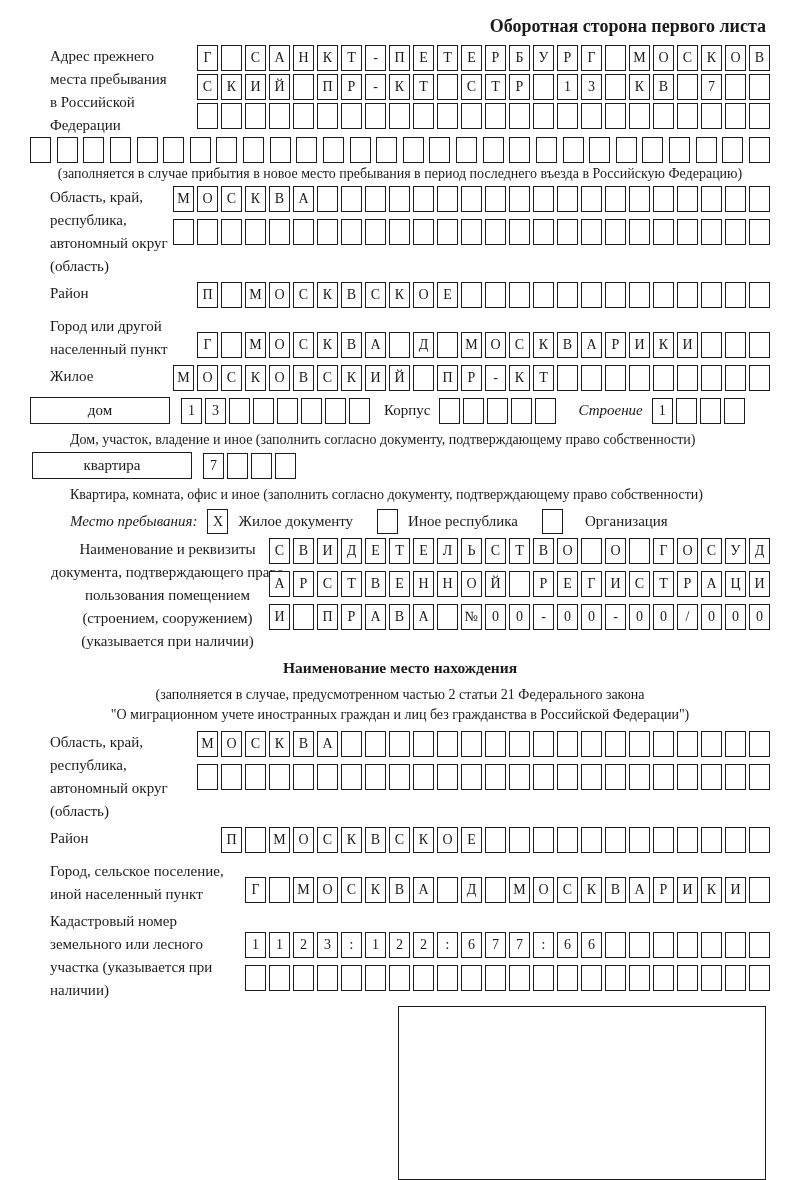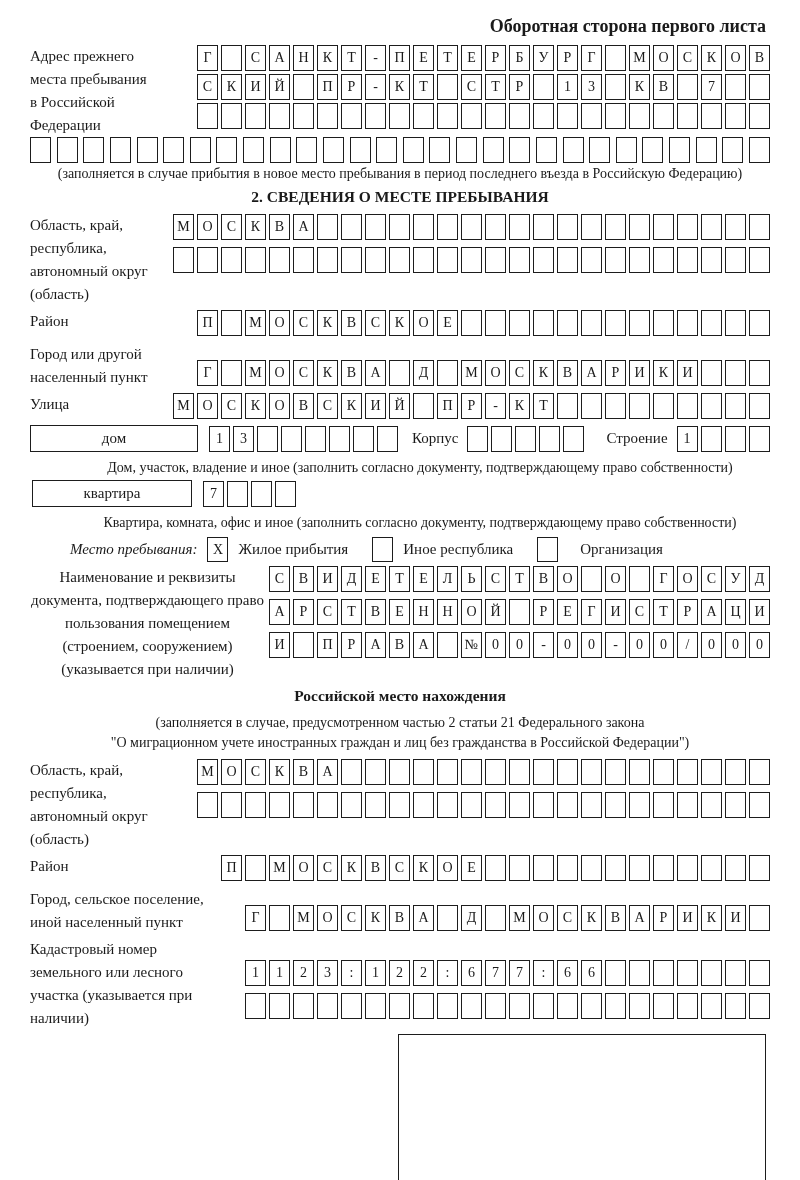--- a/index.html
+++ b/index.html
@@ -3,37 +3,37 @@
 <meta charset="utf-8">
 <style>
   html,body{margin:0;padding:0;}
   body{
     width:800px;height:1180px;background:#ffffff;color:#1a1a1a;
     font-family:"Liberation Serif", serif;font-size:15px;overflow:hidden;
   }
   .page{width:800px;height:1180px;position:relative;}
   .inner{width:740px;margin:0 auto;padding-top:16px;}
   .back-note{text-align:right;font-weight:bold;font-size:18px;padding-right:4px;}
-  .block{display:flex;align-items:flex-start;}
+  .block{display:flex;align-items:flex-start;margin-left:20px;}
   .flabel{font-size:15px;line-height:23px;flex-shrink:0;}
   .w125{width:125px;} .w130{width:130px;} .w150{width:150px;}
   .w235{width:235px;text-align:center;} .w205{width:205px;} .w200{width:200px;}
   .rows{flex:1;min-width:0;}
   .boxrow{display:flex;justify-content:flex-end;margin-bottom:3px;}
   .boxrow.stretch{justify-content:space-between;}
   .boxrow.left{justify-content:flex-start;}
   .cbox{
     width:21px;height:26px;border:1.6px solid #1d1d1d;box-sizing:border-box;
     margin-left:3px;display:inline-flex;align-items:center;justify-content:center;
     font-size:14px;flex-shrink:0;background:#fff;
   }
   .boxrow.stretch .cbox{margin-left:0;}
   .gap6{margin-bottom:7px;}
   .caption{font-size:14px;text-align:center;margin:2px 0 4px 0;}
-  .caption.leftcap{text-align:center;margin-left:40px;margin-top:8px;}
+  .caption.leftcap{text-align:left;margin-left:40px;margin-top:8px;}
   .sect-title{font-weight:bold;text-align:center;font-size:15.5px;margin:6px 0 8px 0;}
   .named-box{
     border:1.6px solid #1d1d1d;height:27px;box-sizing:border-box;
     display:inline-flex;align-items:center;justify-content:center;font-size:15px;background:#fff;
   }
   .houserow{display:flex;align-items:center;margin:3px 0 3px 0;}
   .houserow .lbl{font-size:15px;margin:0 6px 0 14px;}
   .aptrow{display:flex;align-items:center;margin:3px 0 2px 2px;}
   .chkrow{display:flex;align-items:center;margin:6px 0 2px 40px;}
   .chk{
@@ -166,21 +166,20 @@
         <div class="cbox"></div>
         <div class="cbox"></div>
         <div class="cbox"></div>
         <div class="cbox"></div>
         <div class="cbox"></div>
         <div class="cbox"></div>
         <div class="cbox"></div>
       </div>
     <div class="caption">(заполняется в случае прибытия в новое место пребывания в период последнего въезда в Российскую Федерацию)</div>
 
-    <div class="sect-title">2. СВЕДЕНИЯ О МЕСТЕ ПРЕБЫВАНИЯ</div>
 
     <div class="block">
       <div class="flabel w130">Область, край, республика, автономный округ (область)</div>
       <div class="rows">
         <div class="boxrow gap6">
             <div class="cbox">М</div>
             <div class="cbox">О</div>
             <div class="cbox">С</div>
             <div class="cbox">К</div>
             <div class="cbox">В</div>
@@ -293,21 +292,21 @@
             <div class="cbox">К</div>
             <div class="cbox">И</div>
             <div class="cbox"></div>
             <div class="cbox"></div>
             <div class="cbox"></div>
           </div>
       </div>
     </div>
 
     <div class="block mt4">
-      <div class="flabel w125">Улица</div>
+      <div class="flabel w125">Жилое</div>
       <div class="rows">
         <div class="boxrow">
             <div class="cbox">М</div>
             <div class="cbox">О</div>
             <div class="cbox">С</div>
             <div class="cbox">К</div>
             <div class="cbox">О</div>
             <div class="cbox">В</div>
             <div class="cbox">С</div>
             <div class="cbox">К</div>
@@ -326,40 +325,40 @@
             <div class="cbox"></div>
             <div class="cbox"></div>
             <div class="cbox"></div>
             <div class="cbox"></div>
             <div class="cbox"></div>
           </div>
       </div>
     </div>
 
     <div class="houserow">
-      <div class="named-box" style="width:168px;">дом</div>
+      <div class="named-box" style="width:140px;">дом</div>
       <div class="boxrow left" style="margin:0 0 0 8px;">
           <div class="cbox">1</div>
           <div class="cbox">3</div>
           <div class="cbox"></div>
           <div class="cbox"></div>
           <div class="cbox"></div>
           <div class="cbox"></div>
           <div class="cbox"></div>
           <div class="cbox"></div>
         </div>
       <div class="lbl">Корпус</div>
       <div class="boxrow left" style="margin:0;">
           <div class="cbox"></div>
           <div class="cbox"></div>
           <div class="cbox"></div>
           <div class="cbox"></div>
           <div class="cbox"></div>
         </div>
-      <div class="lbl" style="margin-left:22px;">Строение</div>
+      <div class="lbl" style="margin-left:22px;font-style:italic;">Строение</div>
       <div class="boxrow left" style="margin:0;">
           <div class="cbox">1</div>
           <div class="cbox"></div>
           <div class="cbox"></div>
           <div class="cbox"></div>
         </div>
     </div>
     <div class="caption leftcap">Дом, участок, владение и иное (заполнить согласно документу, подтверждающему право собственности)</div>
 
     <div class="aptrow">
@@ -369,21 +368,21 @@
           <div class="cbox"></div>
           <div class="cbox"></div>
           <div class="cbox"></div>
         </div>
     </div>
     <div class="caption leftcap">Квартира, комната, офис и иное (заполнить согласно документу, подтверждающему право собственности)</div>
 
     <div class="chkrow">
       <span class="opt" style="margin-right:0;font-style:italic;">Место пребывания:</span>
       <span class="chk">X</span>
-      <span class="opt">Жилое прибытия</span>
+      <span class="opt">Жилое документу</span>
       <span class="chk"></span>
       <span class="opt">Иное республика</span>
       <span class="chk" style="margin-right:22px;"></span>
       <span class="opt">Организация</span>
     </div>
 
     <div class="block mt4">
       <div class="flabel w235">Наименование и реквизиты документа, подтверждающего право пользования помещением (строением, сооружением) (указывается при наличии)</div>
       <div class="rows">
         <div class="boxrow gap6">
@@ -451,21 +450,21 @@
             <div class="cbox">0</div>
             <div class="cbox">0</div>
             <div class="cbox">/</div>
             <div class="cbox">0</div>
             <div class="cbox">0</div>
             <div class="cbox">0</div>
           </div>
       </div>
     </div>
 
-    <div class="sect-title mt6">Российской место нахождения</div>
+    <div class="sect-title mt6">Наименование место нахождения</div>
     <div class="fact-cap">(заполняется в случае, предусмотренном частью 2 статьи 21 Федерального закона</div>
     <div class="fact-cap" style="margin-bottom:6px;">"О миграционном учете иностранных граждан и лиц без гражданства в Российской Федерации")</div>
 
     <div class="block">
       <div class="flabel w150">Область, край, республика, автономный округ (область)</div>
       <div class="rows">
         <div class="boxrow gap6">
             <div class="cbox">М</div>
             <div class="cbox">О</div>
             <div class="cbox">С</div>

